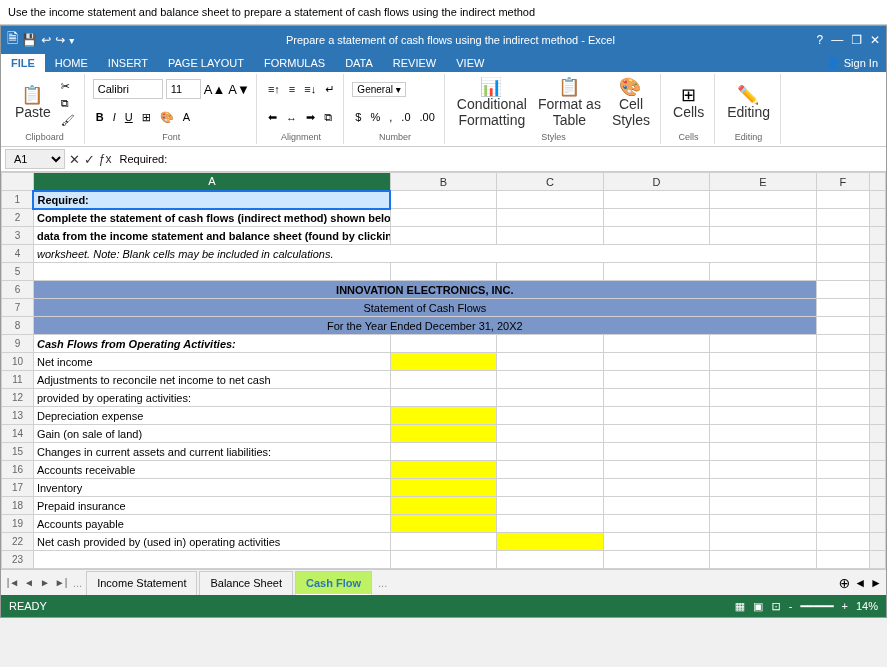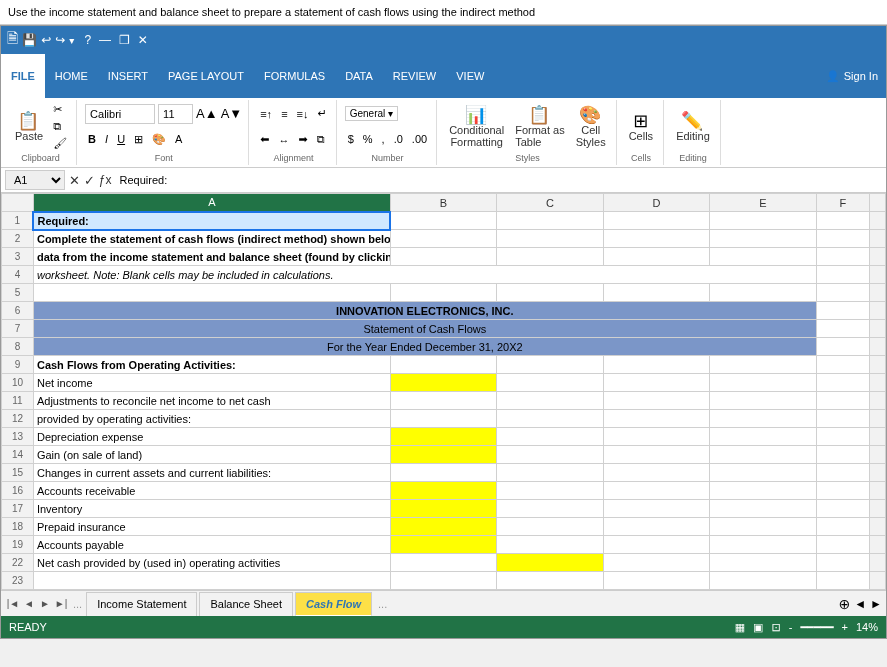--- a/index.html
+++ b/index.html
@@ -32,21 +32,21 @@
     .title-bar .title-icons-left {
       display: flex; gap: 4px; align-items: center; margin-right: 10px;
     }
     .title-bar .title-text {
       flex: 1; text-align: center; font-size: 11px;
     }
     .title-bar .title-icons-right {
       display: flex; gap: 8px; align-items: center; font-size: 12px;
     }
     .ribbon-tab {
-      padding: 16px 10px;
+      padding: 3px 10px;
       font-size: 11px;
       color: #fff;
       cursor: pointer;
     }
     .ribbon-tab.active {
       background: #fff;
       color: #2e75b6;
       font-weight: bold;
     }
 
@@ -70,21 +70,21 @@
       display: flex; align-items: center; gap: 3px; flex: 1;
     }
     .ribbon-group-label {
       font-size: 9px; color: #666; text-align: center; width: 100%; margin-top: 2px;
     }
     .ribbon-btn {
       display: flex; flex-direction: column; align-items: center; justify-content: center;
       padding: 2px 4px; cursor: pointer; border-radius: 2px; min-width: 28px;
     }
     .ribbon-btn-icon { font-size: 18px; line-height: 1; }
-    .ribbon-btn-label { font-size: 11px; color: #333; }
+    .ribbon-btn-label { font-size: 14px; color: #333; }
     .ribbon-small-btn {
       padding: 1px 3px; cursor: pointer; border-radius: 2px; font-size: 11px;
     }
 
     
     .font-name-box {
       border: 1px solid #ccc; padding: 1px 4px; font-size: 11px; width: 70px; height: 20px;
     }
     .font-size-box {
       border: 1px solid #ccc; padding: 1px 4px; font-size: 11px; width: 35px; height: 20px;
@@ -157,23 +157,22 @@
     .tab-nav-btn {
       width: 16px; height: 16px; cursor: pointer; display: flex; align-items: center; justify-content: center;
       font-size: 10px; color: #555;
     }
     .sheet-tab {
       padding: 3px 10px; font-size: 11px; cursor: pointer; border: 1px solid #ccc;
       border-bottom: none; background: #f2f2f2; margin-right: 2px; height: 24px;
       display: flex; align-items: center;
     }
     .sheet-tab.active {
-      background: #fde047; font-weight: bold; border-bottom: 1px solid #fff;
+      background: #bef264; font-weight: bold; border-bottom: 1px solid #fff;
       color: #2e75b6;
-      font-style: italic;
     }
     .tab-bar-right {
       margin-left: auto; display: flex; align-items: center; gap: 4px;
     }
 
     
     .status-bar {
       display: flex; align-items: center; background: #217346; color: #fff;
       padding: 2px 8px; font-size: 11px; height: 22px;
     }
@@ -195,20 +194,21 @@
 <div class="excel-window">
 
   <div class="title-bar">
     <div class="title-icons-left">
       <span style="font-size:14px;">🗎</span>
       <span style="font-size:12px;">💾</span>
       <span style="font-size:12px;">↩</span>
       <span style="font-size:12px;">↪</span>
       <span style="font-size:10px;">▾</span>
     </div>
+    <div class="title-text">Prepare a statement of cash flows using the indirect method - Excel</div>
     <div class="title-icons-right">
       <span style="font-size:12px;">?</span>
       <span style="font-size:12px;">—</span>
       <span style="font-size:12px;">❐</span>
       <span style="font-size:12px;">✕</span>
     </div>
   </div>
 
   <div class="ribbon-tabs-row">
     <div class="ribbon-tab active">FILE</div>
@@ -292,21 +292,21 @@
 
     <div class="ribbon-group">
       <div class="ribbon-group-row">
         <div class="ribbon-btn">
           <div class="ribbon-btn-icon">📊</div>
           <div class="ribbon-btn-label" style="white-space:pre-line;text-align:center;">Conditional
 Formatting</div>
         </div>
         <div class="ribbon-btn">
           <div class="ribbon-btn-icon">📋</div>
-          <div class="ribbon-btn-label" style="white-space:pre-line;text-align:left;">Format as
+          <div class="ribbon-btn-label" style="white-space:pre-line;text-align:center;">Format as
 Table</div>
         </div>
         <div class="ribbon-btn">
           <div class="ribbon-btn-icon">🎨</div>
           <div class="ribbon-btn-label" style="white-space:pre-line;text-align:center;">Cell
 Styles</div>
         </div>
       </div>
       <div class="ribbon-group-label">Styles</div>
     </div>
@@ -428,21 +428,21 @@
             <td style="background: rgb(242, 242, 242); border-left: 1px solid rgb(208, 208, 208);"></td>
           </tr>
           <tr>
             <td class="row-num">8</td>
             <td colspan="5" style="background-color: rgb(123, 150, 200); text-align: center;">For the Year Ended December 31, 20X2</td>
             <td></td>
             <td style="background: rgb(242, 242, 242); border-left: 1px solid rgb(208, 208, 208);"></td>
           </tr>
           <tr>
             <td class="row-num">9</td>
-            <td style="font-weight: bold;">Cash Flows from Operating Activities:</td>
+            <td style="font-weight: bold; font-style: italic;">Cash Flows from Operating Activities:</td>
             <td></td>
             <td></td>
             <td></td>
             <td></td>
             <td></td>
             <td style="background: rgb(242, 242, 242); border-left: 1px solid rgb(208, 208, 208);"></td>
           </tr>
           <tr>
             <td class="row-num">10</td>
             <td>Net income</td>

